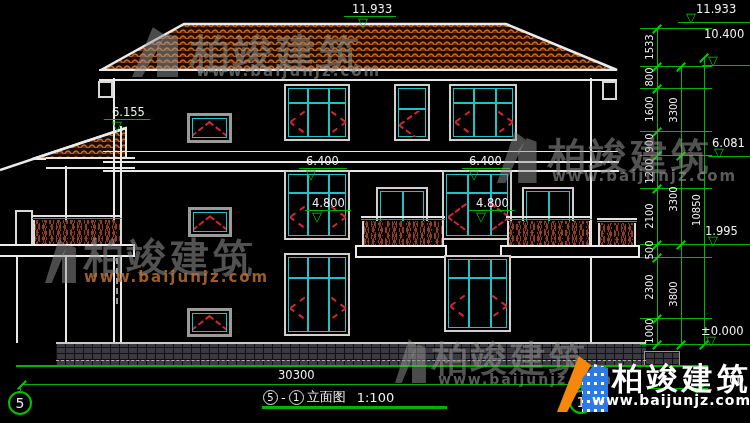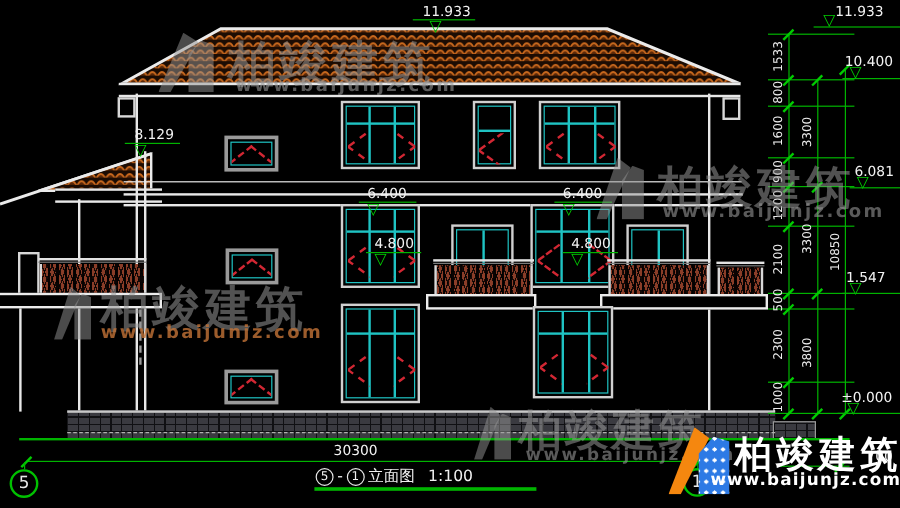--- a/index.html
+++ b/index.html
@@ -198,21 +198,21 @@
 
   <div class="abs brick" style="left:56px;top:342px;width:590px;height:22px;border-top:2px solid #c8c8c8"></div>
   <div class="abs brick" style="left:644px;top:351px;width:34px;height:13px;border:1px solid #999"></div>
   <div class="dash" style="left:56px;top:360px;width:590px"></div>
   <div class="gl" style="left:16px;top:365px;width:692px;height:2px"></div>
 
   <div class="txt" style="left:352px;top:3px">11.933</div>
   <div class="gl" style="left:344px;top:16px;width:52px;height:1px"></div>
   <i class="tri" style="left:358px;top:17px"></i>
 
-  <div class="txt" style="left:112px;top:106px">8.129</div>
+  <div class="txt" style="left:112px;top:106px">6.155</div>
   <div class="gl" style="left:104px;top:119px;width:46px;height:1px"></div>
   <i class="tri" style="left:112px;top:120px"></i>
 
   <div class="txt" style="left:306px;top:155px">6.400</div>
   <div class="gl" style="left:299px;top:168px;width:48px;height:1px"></div>
   <i class="tri" style="left:306px;top:169px"></i>
 
   <div class="txt" style="left:469px;top:155px">6.400</div>
   <div class="gl" style="left:462px;top:168px;width:48px;height:1px"></div>
   <i class="tri" style="left:469px;top:169px"></i>
@@ -268,29 +268,29 @@
   <div class="vdim" style="left:628px;top:325px">1000</div>
   <div class="vdim" style="left:652px;top:104px">3300</div>
   <div class="vdim" style="left:652px;top:193px">3300</div>
   <div class="vdim" style="left:652px;top:288px">3800</div>
   <div class="vdim" style="left:675px;top:204px">10850</div>
 
   <div class="txt" style="left:696px;top:3px">11.933</div>
   <i class="tri" style="left:686px;top:12px"></i>
   <div class="gl" style="left:678px;top:22px;width:72px;height:1px"></div>
 
-  <div class="txt" style="left:704px;top:45px">10.400</div>
+  <div class="txt" style="left:704px;top:28px">10.400</div>
   <i class="tri" style="left:708px;top:55px"></i>
   <div class="gl" style="left:702px;top:65px;width:48px;height:1px"></div>
 
   <div class="txt" style="left:712px;top:137px">6.081</div>
   <i class="tri" style="left:714px;top:147px"></i>
   <div class="gl" style="left:708px;top:156px;width:42px;height:1px"></div>
 
-  <div class="txt" style="left:705px;top:225px">1.547</div>
+  <div class="txt" style="left:705px;top:225px">1.995</div>
   <i class="tri" style="left:708px;top:235px"></i>
   <div class="gl" style="left:702px;top:244px;width:48px;height:1px"></div>
 
   <div class="txt" style="left:701px;top:325px">±0.000</div>
   <i class="tri" style="left:706px;top:335px"></i>
   <div class="gl" style="left:698px;top:344px;width:52px;height:1px"></div>
 
   <div class="gl" style="left:22px;top:384px;width:560px;height:1px"></div>
   <i class="tk" style="left:16px;top:384px"></i>
   <i class="tk" style="left:576px;top:384px"></i>

